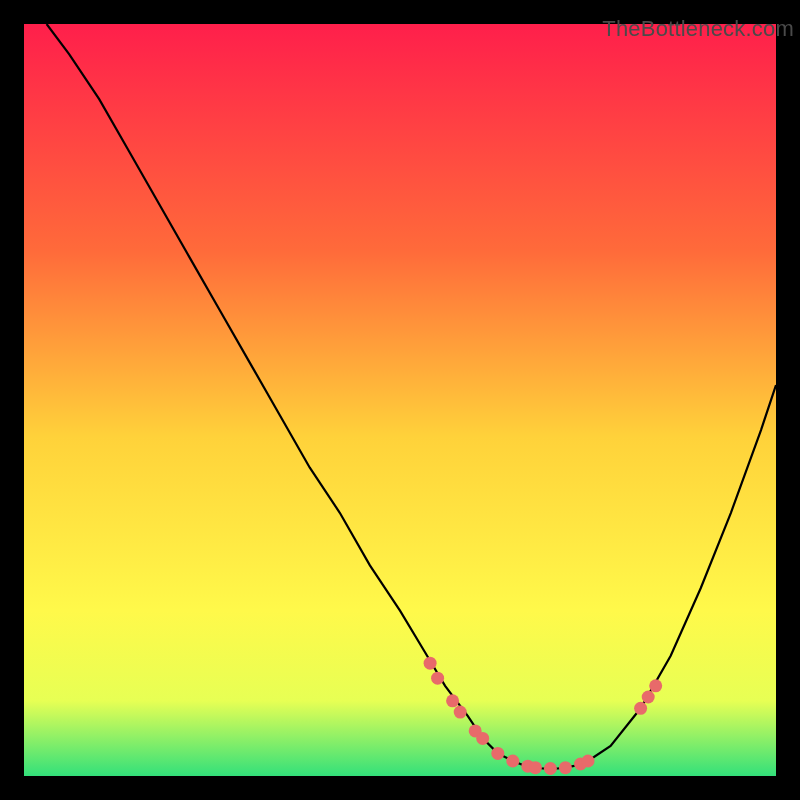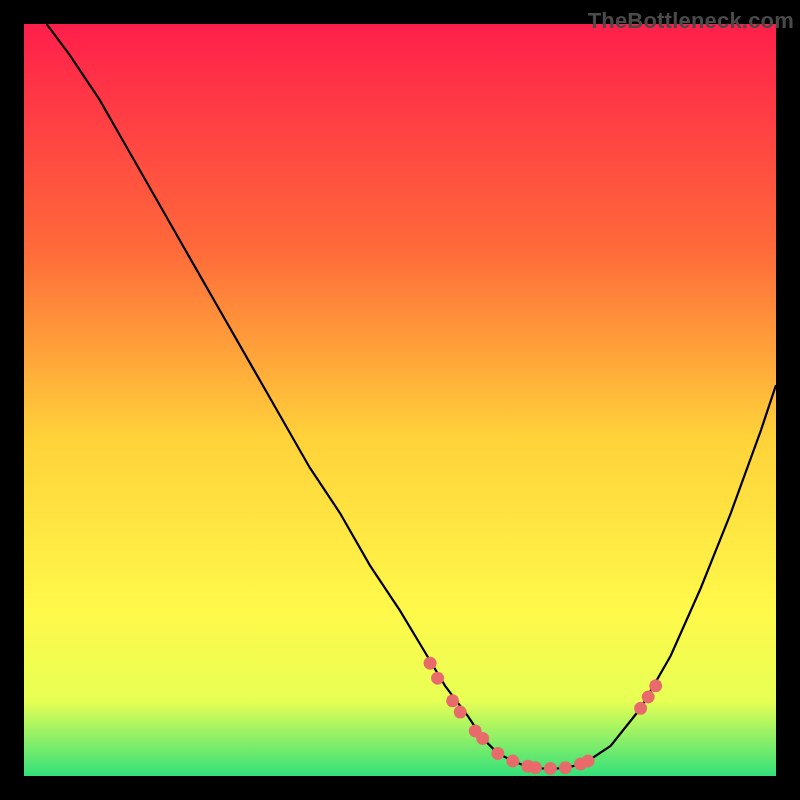--- a/index.html
+++ b/index.html
@@ -21,25 +21,25 @@
   }
   .plot {
     position: absolute;
     left: 0;
     top: 0;
     width: 752px;
     height: 752px;
   }
   .watermark {
     position: absolute;
-    top: 8px;
+    top: 16px;
     right: 6px;
     color: #4a4a4a;
     font-size: 22px;
-    font-weight: 700;
+    font-weight: 400;
     letter-spacing: 0.2px;
     text-align: right;
   }
 </style>
 </head>
 <body>
 
 <div class="frame">
   <svg class="plot" viewBox="0 0 752 752" preserveAspectRatio="none">
     <defs>

